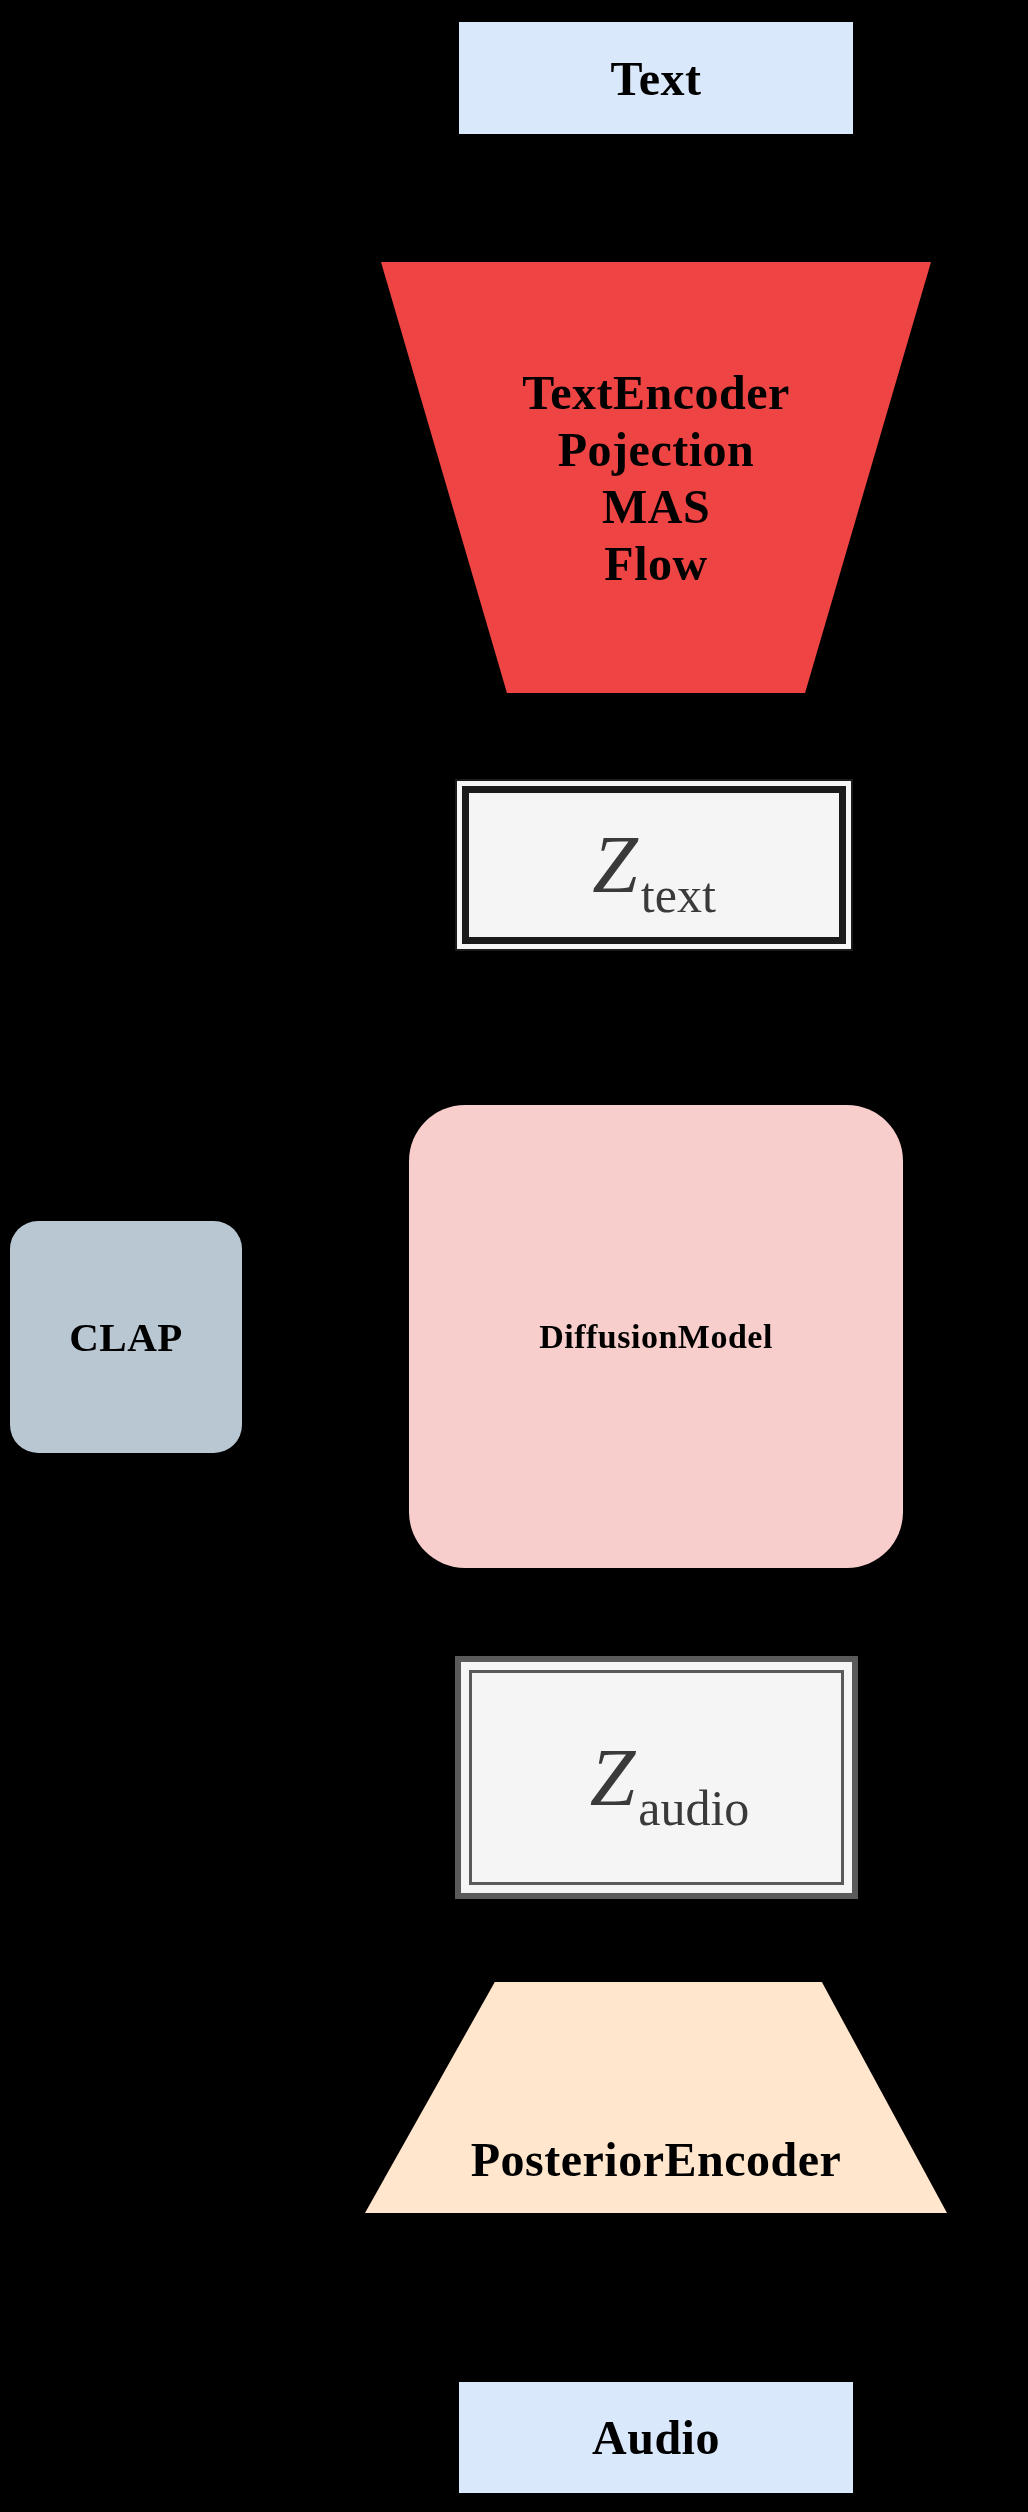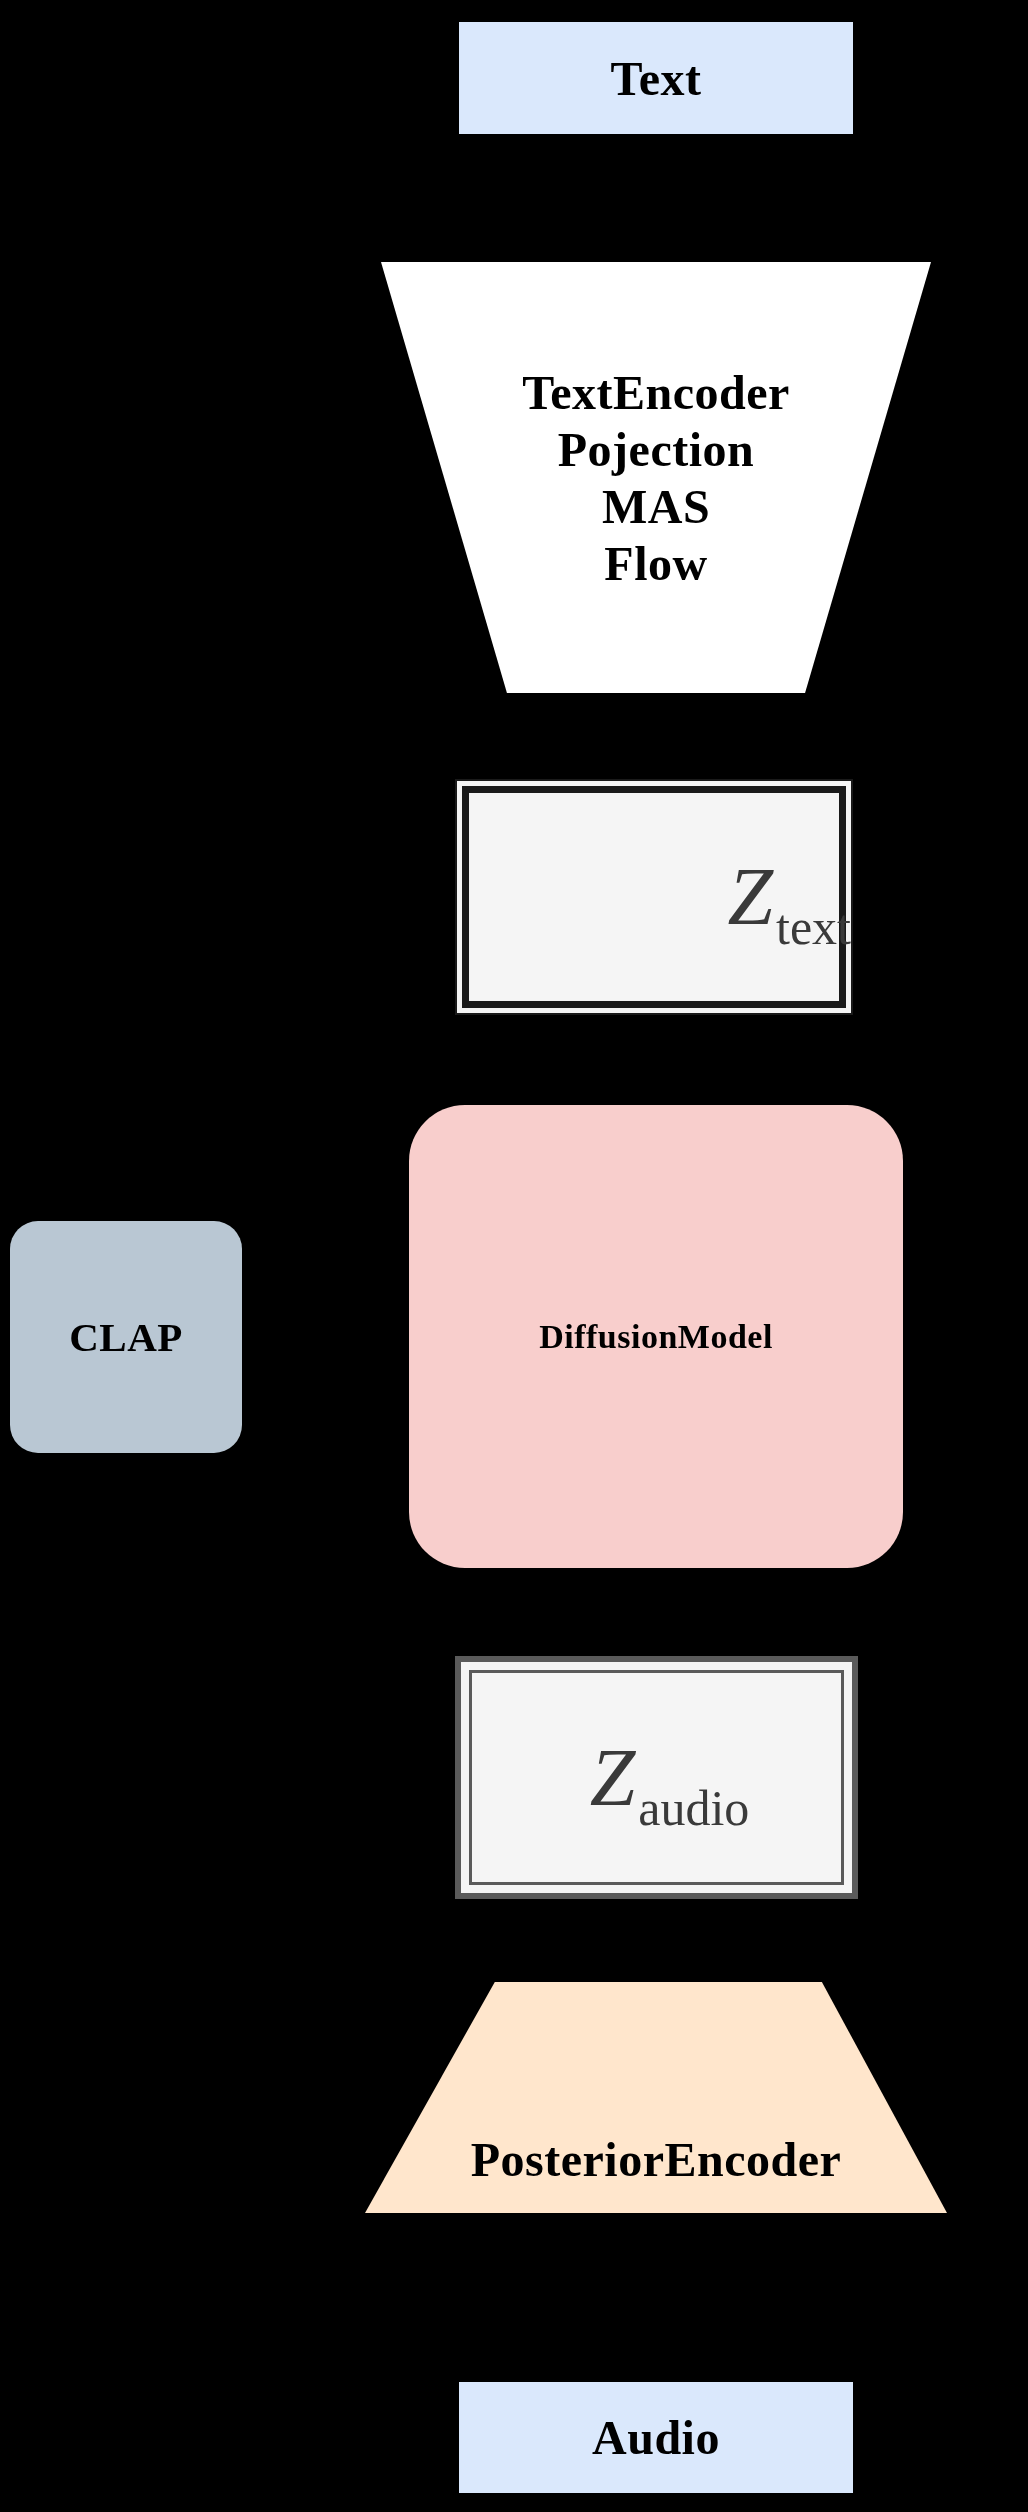--- a/index.html
+++ b/index.html
@@ -31,21 +31,21 @@
 
   
   #text-encoder {
     left: 381px; top: 262px; width: 550px; height: 431px;
     clip-path: polygon(0% 0%, 100% 0%, 77.1% 100%, 22.9% 100%);
   }
   #text-encoder .label { line-height: 57px; }
 
   
   .zbox { background: #f5f5f5; }
-  #z-text  { left: 455px; top: 779px;  width: 398px; height: 236px; border: 2px solid; justify-content: flex-end; }
+  #z-text  { left: 455px; top: 779px;  width: 398px; height: 172px; border: 2px solid; }
   #z-text  .inner-frame { position: absolute; inset: 5px; border: 7px solid; border-color: inherit; pointer-events: none; }
   #z-audio { left: 455px; top: 1656px; width: 403px; height: 243px; border: 6px solid; }
   #z-audio .inner-frame { position: absolute; inset: 8px; border: 3px solid; border-color: inherit; pointer-events: none; }
   .zlabel { color: #3a3a3a; white-space: nowrap; }
   .zsym { font-style: italic; font-size: 82px; }
   .zsub { font-size: 50px; position: relative; top: 20px; margin-left: 3px; }
 
   
   #clap { left: 10px; top: 1221px; width: 232px; height: 232px; border-radius: 28px; }
   #clap .label { font-size: 41px; }
@@ -64,21 +64,21 @@
 </style>
 </head>
 <body>
 
 <div id="canvas" style="background-color: rgb(0, 0, 0);">
 
   <div class="node" id="text-input" style="background-color: rgb(218, 232, 252);">
     <span class="label">Text</span>
   </div>
 
-  <div class="node" id="text-encoder" style="background-color: #ffffff;">
+  <div class="node" id="text-encoder" style="background-color: #ef4444;">
     <div class="label">
       <div>TextEncoder</div>
       <div>Pojection</div>
       <div>MAS</div>
       <div>Flow</div>
     </div>
   </div>
 
   <div class="node zbox" id="z-text" style="background-color: rgb(245, 245, 245); border-color: rgb(26, 26, 26);">
     <div class="inner-frame"></div>

